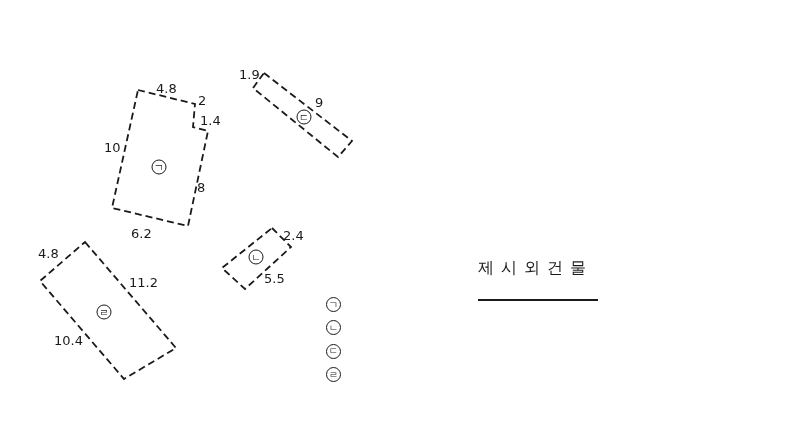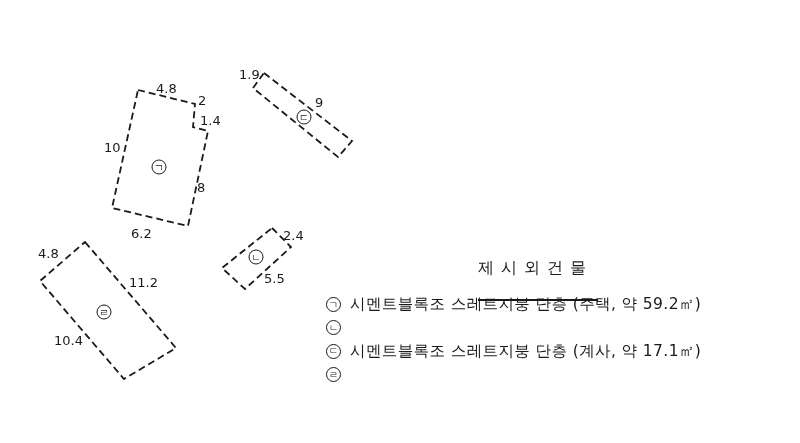--- a/index.html
+++ b/index.html
@@ -66,26 +66,24 @@
     <text class="dim" x="129" y="287">11.2</text>
     <text class="dim" x="54" y="345">10.4</text>
   </g>
 </svg>
 
 <div class="legend">
   <div class="legend-title">제시외건물</div>
   <div class="legend-list">
     <div class="legend-row">
       <span class="legend-mark">ㄱ</span>
-      <span class="legend-text">시멘트블록조 스레트지붕 단층 (주택, 약 59.2㎡)</span>
     </div>
     <div class="legend-row">
       <span class="legend-mark">ㄴ</span>
     </div>
     <div class="legend-row">
       <span class="legend-mark">ㄷ</span>
-      <span class="legend-text">시멘트블록조 스레트지붕 단층 (계사, 약 17.1㎡)</span>
     </div>
     <div class="legend-row">
       <span class="legend-mark">ㄹ</span>
     </div>
   </div>
 </div>
 
 </body></html>

